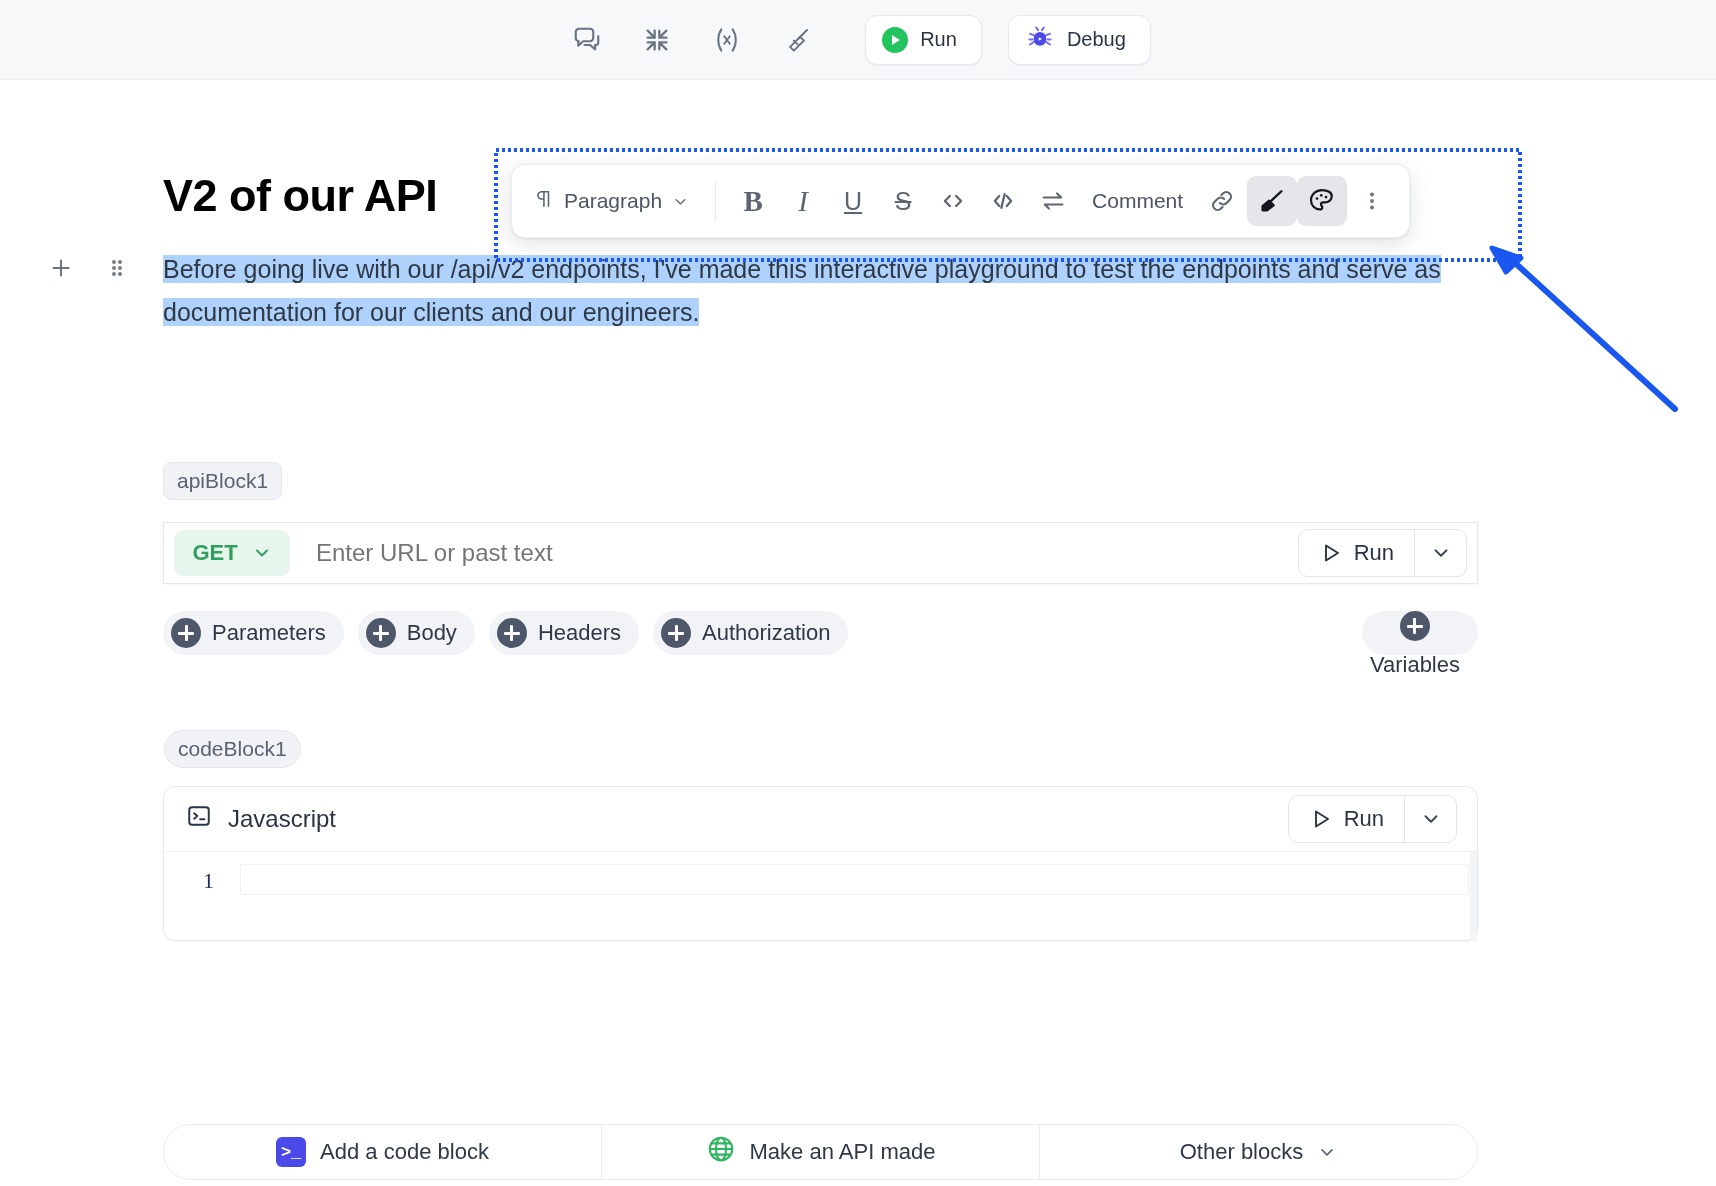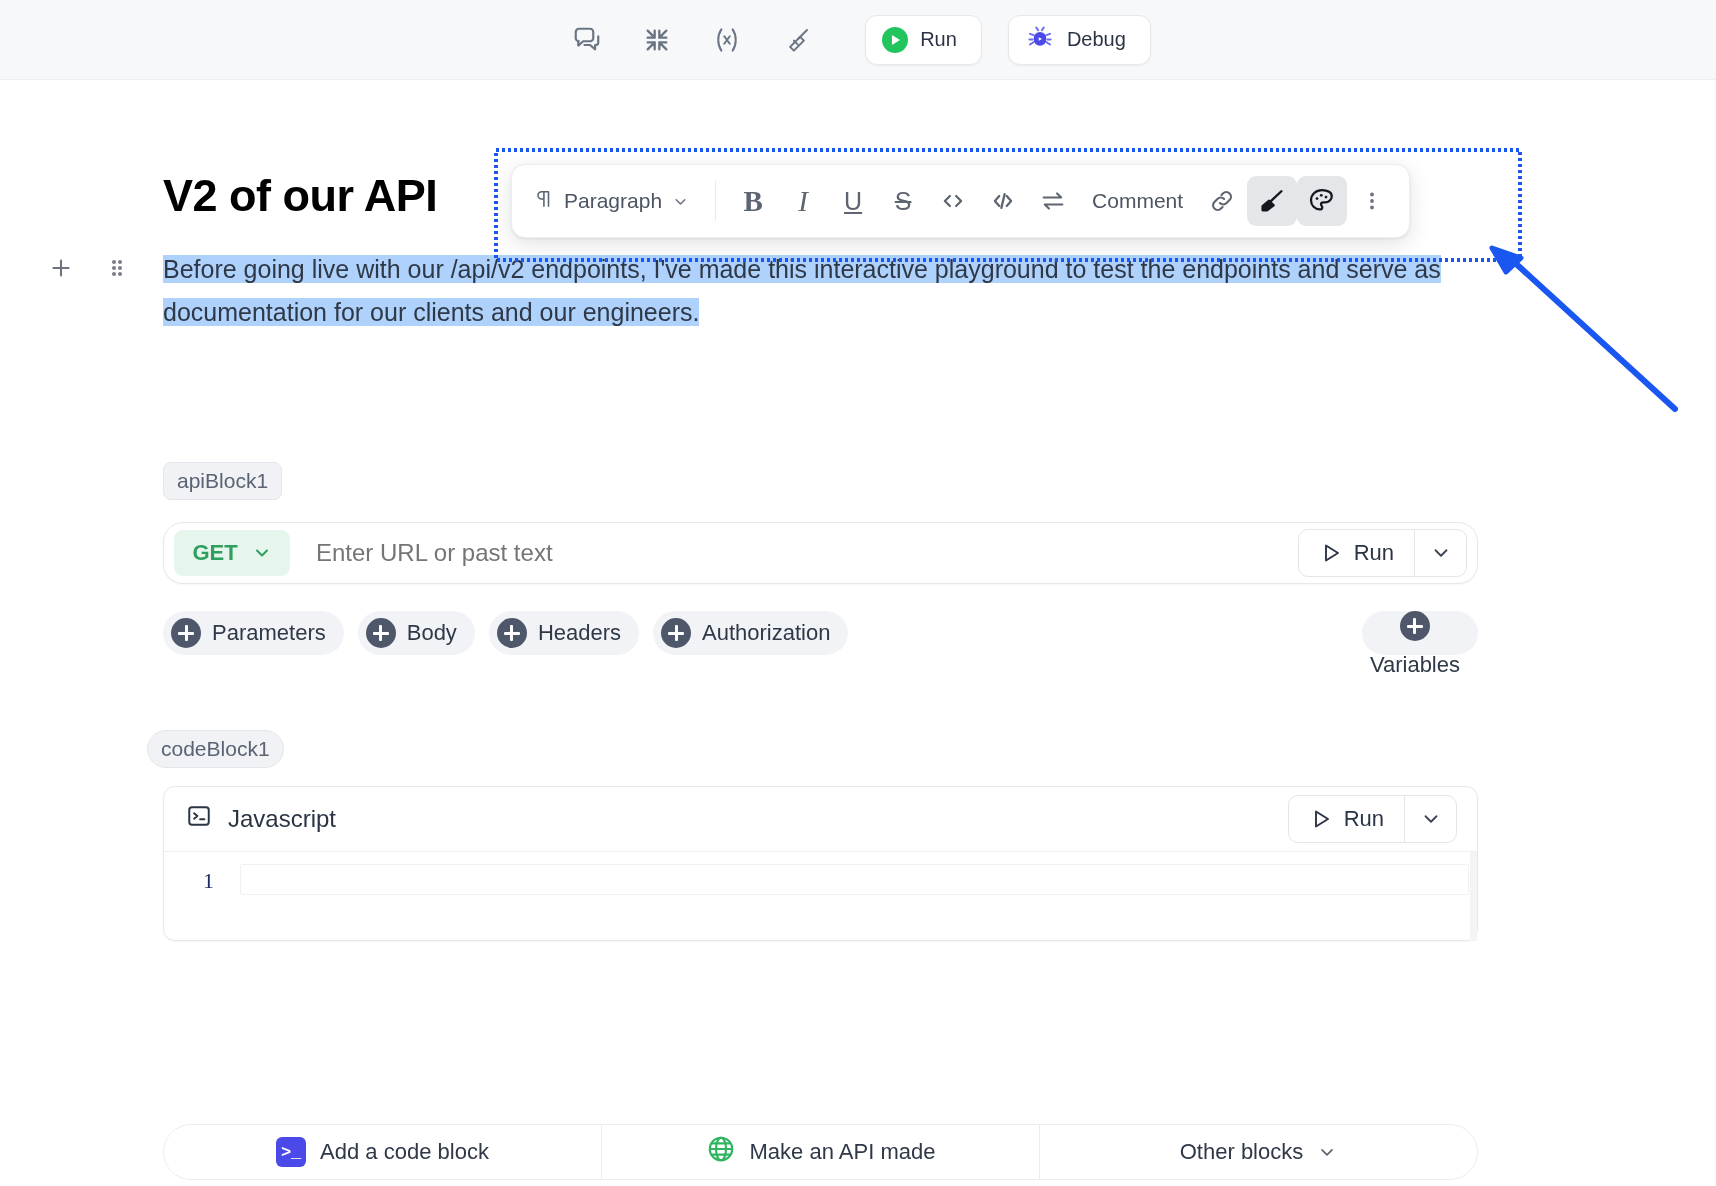--- a/index.html
+++ b/index.html
@@ -94,21 +94,21 @@
   
   .blk-label {
     position: absolute;
     background: #f1f2f5; border: 1px solid #e4e6eb; border-radius: 8px;
     padding: 6px 13px; font-size: 21px; color: #5a6373;
   }
 
   
   .api-card {
     position: absolute; left: 163px; top: 442px; width: 1315px; height: 62px;
-    background: #ffffff; border: 1px solid #e6e8ec; border-radius: 20px;
+    background: #ffffff; border: 1px solid #e6e8ec; border-radius: 0;
     box-shadow: 0 1px 2px rgba(16,24,40,.04);
     display: flex; align-items: center;
   }
   .method-pill {
     margin-left: 10px; height: 46px; min-width: 116px;
     background: #e7f6ec; border-radius: 9px;
     display: flex; align-items: center; justify-content: center; gap: 14px;
     font-size: 22px; font-weight: bold; color: #2f9e5e; cursor: pointer;
   }
   .url-input {
@@ -307,21 +307,21 @@
       <div class="chip">
         <span class="plus-circle"></span>
         <span>Authorization</span>
       </div>
       <div class="chip right">
         <span class="plus-circle"></span>
         <span>Variables</span>
       </div>
     </div>
 
-    <div class="blk-label" style="left:147px; top:650px;border-radius:19px;">codeBlock1</div>
+    <div class="blk-label" style="left:164px; top:650px;border-radius:19px;">codeBlock1</div>
 
     <div class="code-card">
       <div class="code-head">
         <div class="code-lang">
           <span>
             <svg width="26" height="26" viewBox="0 0 24 24" fill="none" stroke="#2b3445" stroke-width="1.8" stroke-linecap="round" stroke-linejoin="round">
               <rect x="3" y="4" width="18" height="16" rx="2.5"></rect>
               <path d="M7.5 9.5l3 2.5-3 2.5M13 15h4"></path>
             </svg>
           </span>

